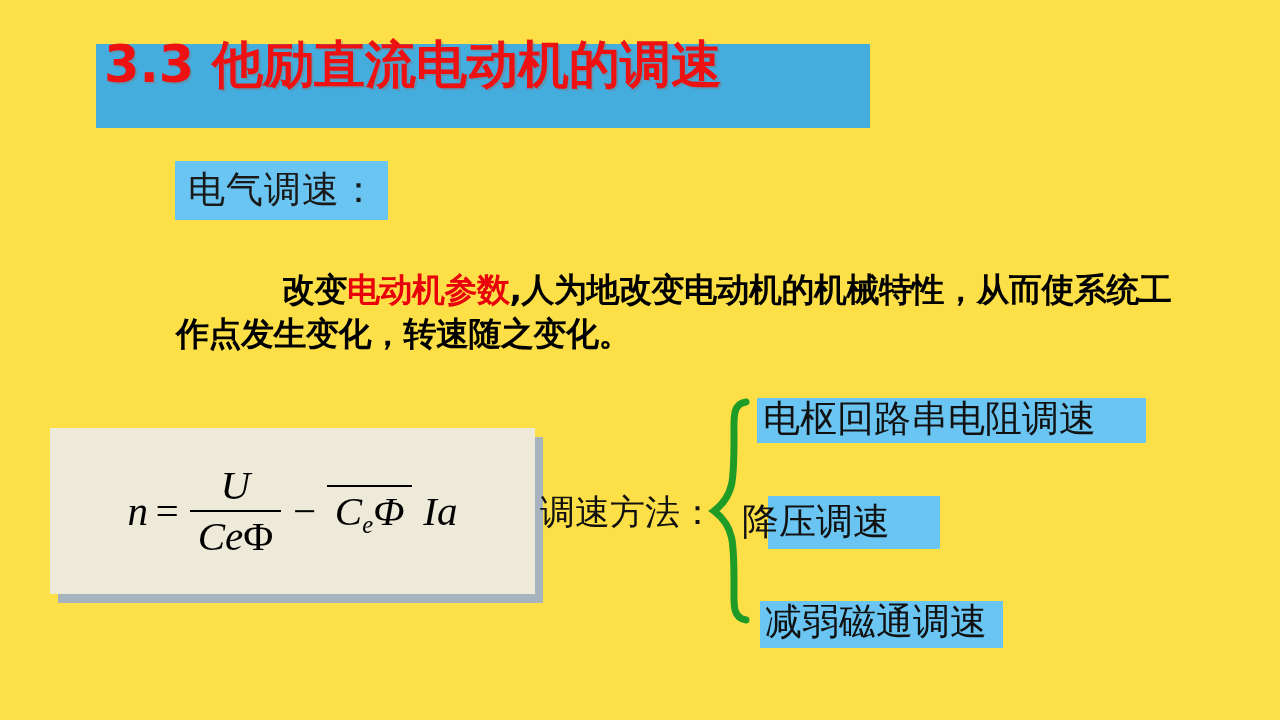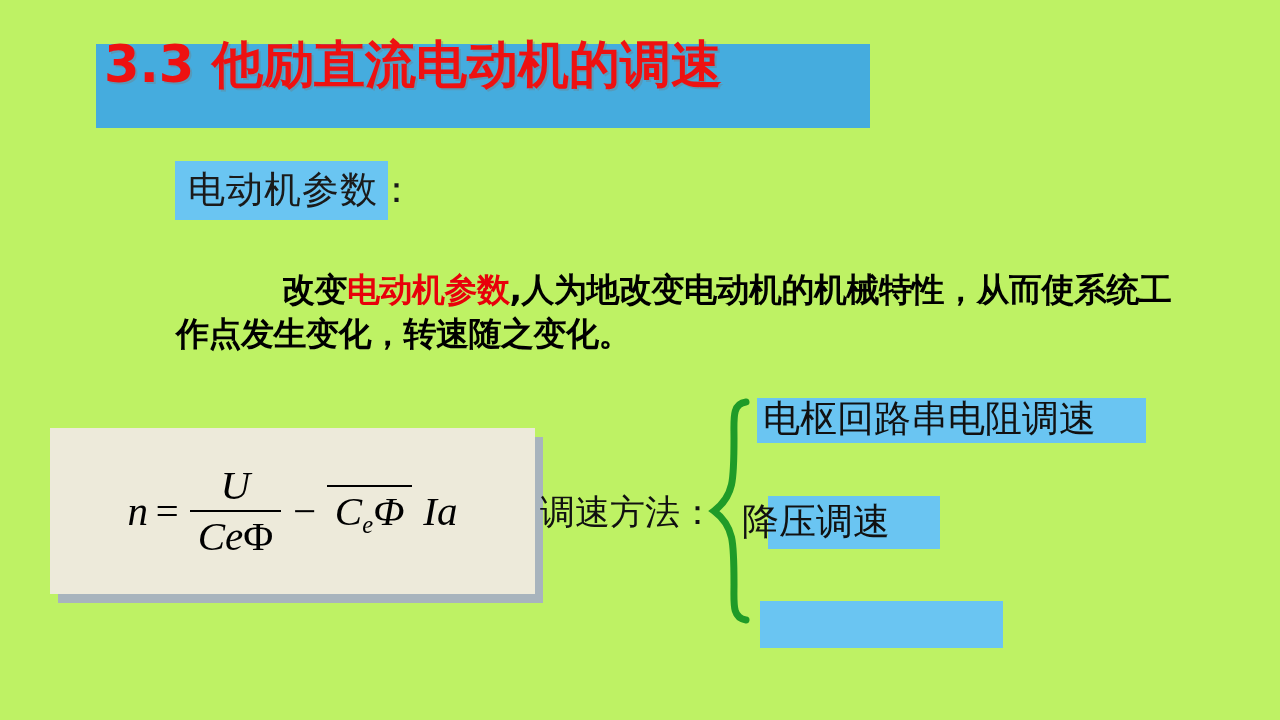--- a/index.html
+++ b/index.html
@@ -10,21 +10,21 @@
   body {
     width: 1280px;
     height: 720px;
     overflow: hidden;
     font-family: "Liberation Serif", serif;
   }
   #slide {
     position: relative;
     width: 1280px;
     height: 720px;
-    background: #bef264;
+    background: #fde047;
     overflow: hidden;
   }
 
   
   #title-banner {
     position: absolute;
     left: 96px;
     top: 44px;
     width: 774px;
     height: 84px;
@@ -182,21 +182,21 @@
 </style>
 </head>
 <body>
 
 <div id="slide">
 
   <div id="title-banner"></div>
   <div id="title-text">3.3 他励直流电动机的调速</div>
 
   <div id="electric-label"></div>
-  <div id="electric-label-text">电动机参数：</div>
+  <div id="electric-label-text">电气调速：</div>
 
   <div id="body-paragraph"><span>改变</span><span class="hl">电动机参数</span><span>,人为地改变电动机的机械特性，从而使系统工作点发生变化，转速随之变化。</span></div>
 
   <div id="formula-shadow"></div>
   <div id="formula-box"></div>
   <div id="formula">
     <span>n</span>
     <span class="op">=</span>
     <span class="frac">
       <span class="num">U</span>
@@ -219,14 +219,15 @@
              C 34 208, 32 222, 46 224" fill="none" stroke="#1f9b28" stroke-width="7" stroke-linecap="round"></path>
   </svg>
 
   <div id="chip1" class="chip"></div>
   <div id="chip1-text" class="chip-text">电枢回路串电阻调速</div>
 
   <div id="chip2" class="chip"></div>
   <div id="chip2-text" class="chip-text">降压调速</div>
 
   <div id="chip3" class="chip"></div>
+  <div id="chip3-text" class="chip-text">减弱磁通调速</div>
 
 </div>
 
 </body></html>

